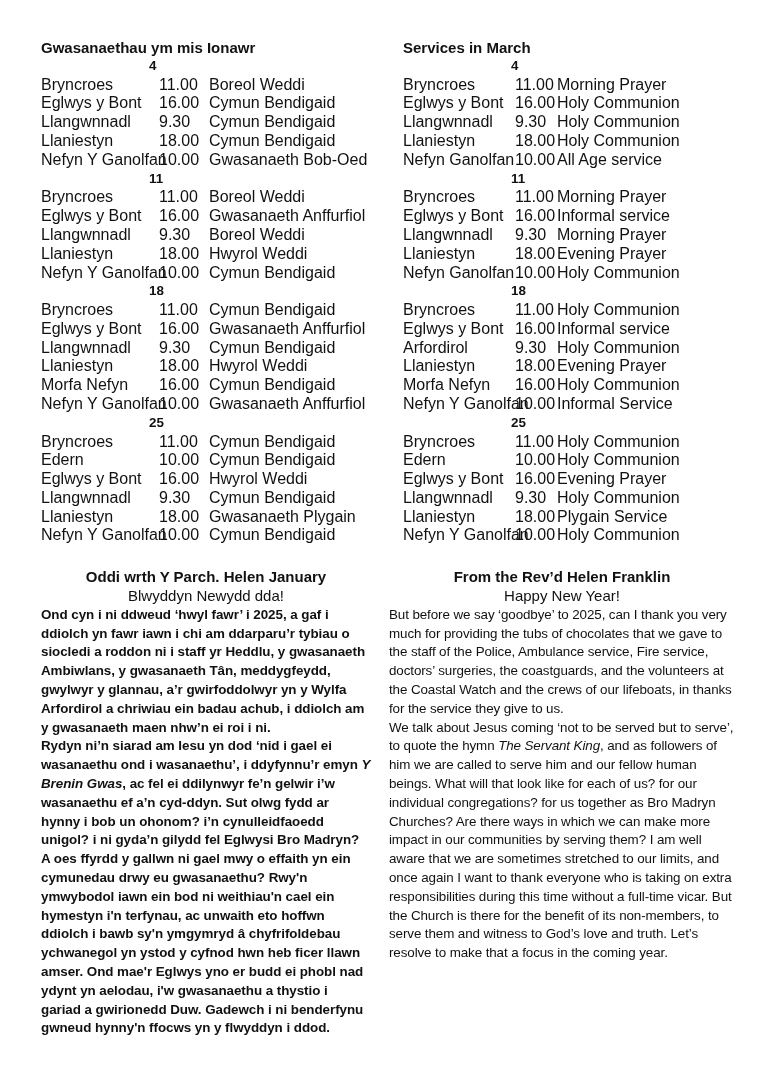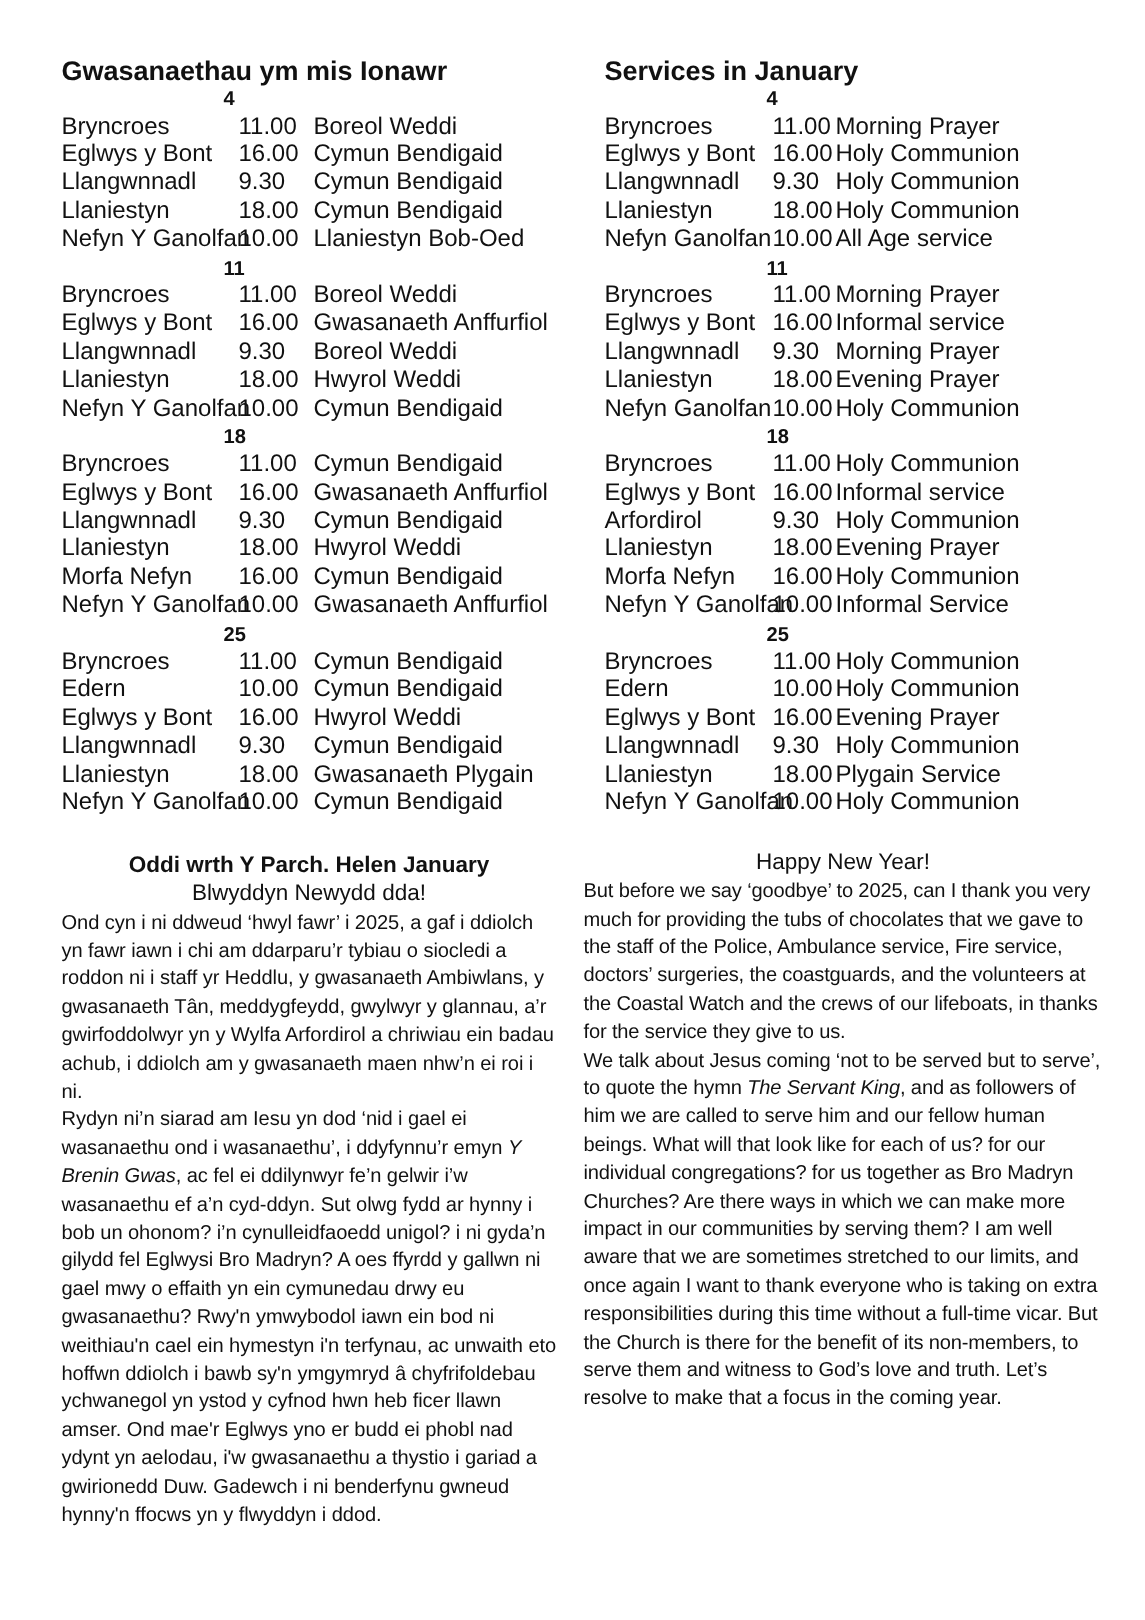--- a/index.html
+++ b/index.html
@@ -3,38 +3,38 @@
 <meta charset="utf-8">
 <style>
   html, body { margin: 0; padding: 0; background: #ffffff; }
   body {
     width: 763px; height: 1080px; position: relative; overflow: hidden;
     font-family: "Liberation Sans", sans-serif; color: #111111;
   }
   .col { position: absolute; top: 38px; }
   .col-left { left: 41px; width: 330px; }
   .col-right { left: 403px; width: 330px; }
-  .sched-title { font-weight: bold; font-size: 18px; line-height: 19px; margin: 0; }
+  .sched-title { font-weight: bold; font-size: 15px; line-height: 19px; margin: 0; }
   .week-head { font-weight: bold; font-size: 13.4px; line-height: 18.7px; height: 18.7px; }
   .col-left .week-head { padding-left: 108px; }
   .col-right .week-head { padding-left: 108px; }
   .row { display: flex; font-size: 16px; line-height: 18.8px; height: 18.8px; white-space: nowrap; }
   .row .church { width: 118px; }
   .row .time { width: 50px; }
   .row .svc { flex: 1; }
   .col-right .row .church { width: 112px; }
   .col-right .row .time { width: 42px; }
 
   .letter { position: absolute; top: 566px; }
   .letter-left { left: 41px; width: 330px; }
   .letter-right { left: 389px; width: 346px; }
   .letter h2 { margin: 0; text-align: center; font-size: 15px; line-height: 21px; font-weight: bold; }
   .letter .greet { text-align: center; font-size: 15px; line-height: 18.8px; }
   .letter p { margin: 0; font-size: 13.4px; line-height: 18.8px; }
-  .letter-left p { letter-spacing: -0.05px; }
+  .letter-left p { letter-spacing: -0.05px; font-weight: bold; }
   .letter-right p { letter-spacing: -0.1px; }
   em { font-style: italic; }
 </style>
 </head>
 <body>
 
 <section class="col col-left">
   <h3 class="sched-title">Gwasanaethau ym mis Ionawr</h3>
   <div>
     <div class="week-head">4</div>
@@ -54,21 +54,21 @@
         <span class="svc">Cymun Bendigaid</span>
       </div>
     <div class="row">
         <span class="church">Llaniestyn</span>
         <span class="time">18.00</span>
         <span class="svc">Cymun Bendigaid</span>
       </div>
     <div class="row">
         <span class="church">Nefyn Y Ganolfan</span>
         <span class="time">10.00</span>
-        <span class="svc">Llaniestyn Bob-Oed</span>
+        <span class="svc">Gwasanaeth Bob-Oed</span>
       </div>
   </div>
   <div>
     <div class="week-head">11</div>
     <div class="row">
         <span class="church">Bryncroes</span>
         <span class="time">11.00</span>
         <span class="svc">Boreol Weddi</span>
       </div>
     <div class="row">
@@ -154,21 +154,21 @@
       </div>
     <div class="row">
         <span class="church">Nefyn Y Ganolfan</span>
         <span class="time">10.00</span>
         <span class="svc">Cymun Bendigaid</span>
       </div>
   </div>
 </section>
 
 <section class="col col-right">
-  <h3 class="sched-title">Services in January</h3>
+  <h3 class="sched-title">Services in March</h3>
   <div>
     <div class="week-head">4</div>
     <div class="row">
         <span class="church">Bryncroes</span>
         <span class="time">11.00</span>
         <span class="svc">Morning Prayer</span>
       </div>
     <div class="row">
         <span class="church">Eglwys y Bont</span>
         <span class="time">16.00</span>
@@ -287,16 +287,17 @@
 </section>
 
 <article class="letter letter-left">
   <h2>Oddi wrth Y Parch. Helen January</h2>
   <div class="greet">Blwyddyn Newydd dda!</div>
   <p>Ond cyn i ni ddweud ‘hwyl fawr’ i 2025, a gaf i ddiolch yn fawr iawn i chi am ddarparu’r tybiau o siocledi a roddon ni i staff yr Heddlu, y gwasanaeth Ambiwlans, y gwasanaeth Tân, meddygfeydd, gwylwyr y glannau, a’r gwirfoddolwyr yn y Wylfa Arfordirol a chriwiau ein badau achub, i ddiolch am y gwasanaeth maen nhw’n ei roi i ni.</p>
   <p><span>Rydyn ni’n siarad am Iesu yn dod ‘nid i gael ei wasanaethu ond i wasanaethu’, i ddyfynnu’r emyn </span><em>Y Brenin Gwas</em><span>, ac fel ei ddilynwyr fe’n gelwir i’w wasanaethu ef a’n cyd-ddyn. Sut olwg fydd ar hynny i bob un ohonom? i’n cynulleidfaoedd unigol? i ni gyda’n gilydd fel Eglwysi Bro Madryn? A oes ffyrdd y gallwn ni gael mwy o effaith yn ein cymunedau drwy eu gwasanaethu? Rwy'n ymwybodol iawn ein bod ni weithiau'n cael ein hymestyn i'n terfynau, ac unwaith eto hoffwn ddiolch i bawb sy'n ymgymryd â chyfrifoldebau ychwanegol yn ystod y cyfnod hwn heb ficer llawn amser. Ond mae'r Eglwys yno er budd ei phobl nad ydynt yn aelodau, i'w gwasanaethu a thystio i gariad a gwirionedd Duw. Gadewch i ni benderfynu gwneud hynny'n ffocws yn y flwyddyn i ddod.</span></p>
 </article>
 
 <article class="letter letter-right">
+  <h2>From the Rev’d Helen Franklin</h2>
   <div class="greet">Happy New Year!</div>
   <p>But before we say ‘goodbye’ to 2025, can I thank you very much for providing the tubs of chocolates that we gave to the staff of the Police, Ambulance service, Fire service, doctors’ surgeries, the coastguards, and the volunteers at the Coastal Watch and the crews of our lifeboats, in thanks for the service they give to us.</p>
   <p><span>We talk about Jesus coming ‘not to be served but to serve’, to quote the hymn </span><em>The Servant King</em><span>, and as followers of him we are called to serve him and our fellow human beings. What will that look like for each of us? for our individual congregations? for us together as Bro Madryn Churches? Are there ways in which we can make more impact in our communities by serving them? I am well aware that we are some­times stretched to our limits, and once again I want to thank everyone who is taking on extra responsibil­ities during this time without a full-time vicar. But the Church is there for the benefit of its non-members, to serve them and witness to God’s love and truth. Let’s resolve to make that a focus in the coming year.</span></p>
 </article>
 
 </body></html>

